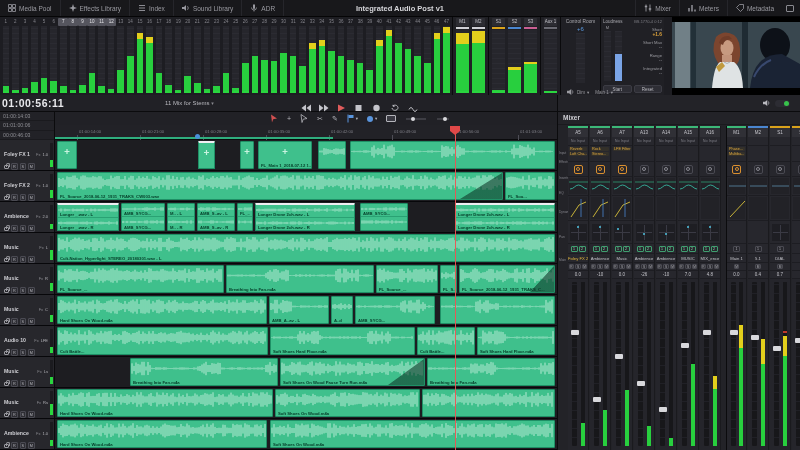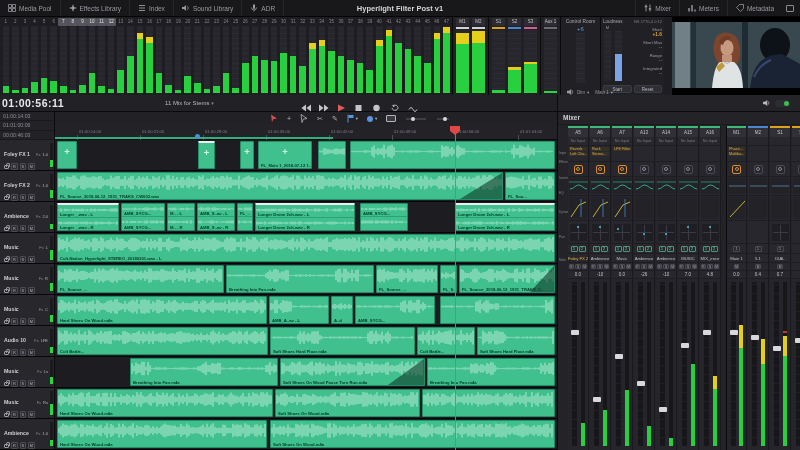--- a/index.html
+++ b/index.html
@@ -175,21 +175,21 @@
           <span>Sound Library</span>
         </div>
         <div class="tb-item">
           <svg width="8" height="8" viewBox="0 0 8 8">
             <path d="M3,0.5 h2 v3.5 a1,1 0 0 1 -2,0 z" stroke="none" stroke-width="1" fill="#9a9aa1"></path>
             <path d="M1.5,3.5 a2.5,2.5 0 0 0 5,0 M4,6 v1.5" stroke="#9a9aa1" stroke-width="0.8" fill="none"></path>
           </svg>
           <span>ADR</span>
         </div>
       </div>
-    <div class="tb-title">Hyperlight Filter Post v1</div>
+    <div class="tb-title">Integrated Audio Post v1</div>
     <div class="tb-right" id="tbRight">
         <div class="tb-item">
           <svg width="8" height="8" viewBox="0 0 8 8">
             <path d="M2,0.5 v7 M6,0.5 v7" stroke="#9a9aa1" stroke-width="0.9" fill="none"></path>
             <path d="M0.8,2.5 h2.4 M4.8,5 h2.4" stroke="#9a9aa1" stroke-width="1.3" fill="none"></path>
           </svg>
           <span>Mixer</span>
         </div>
         <div class="tb-item">
           <svg width="8" height="8" viewBox="0 0 8 8">

